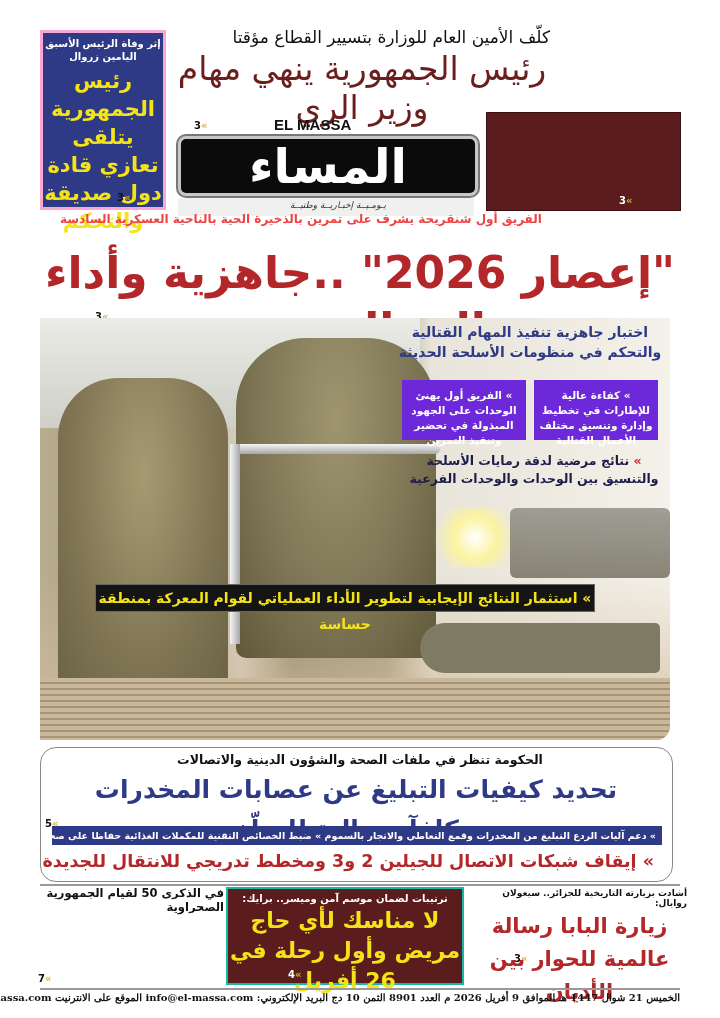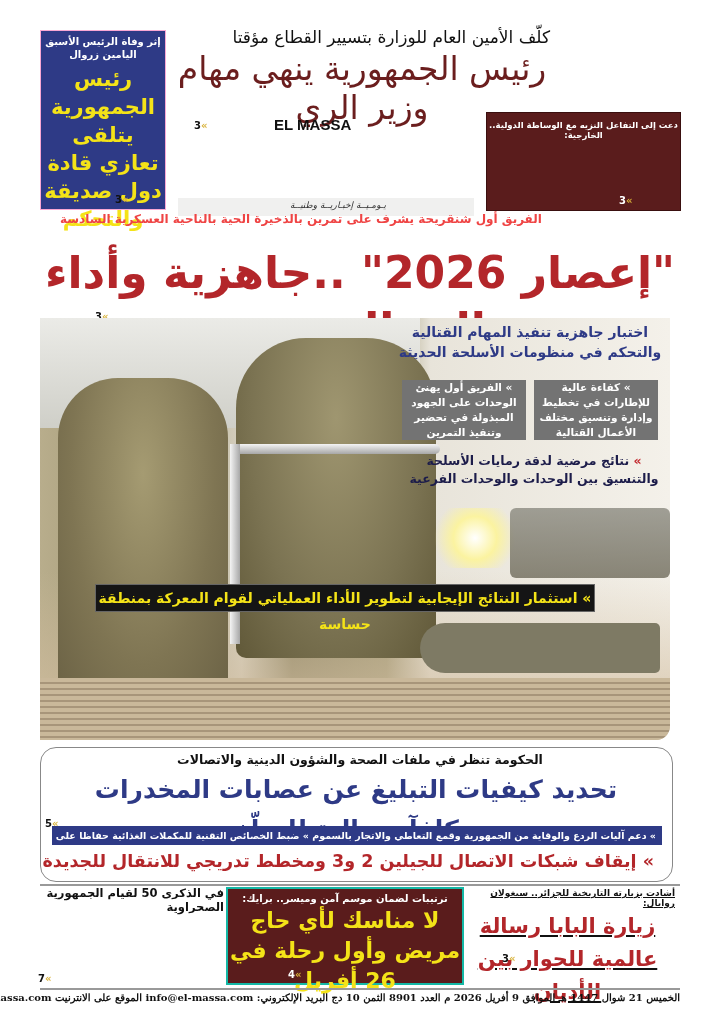--- a/index.html
+++ b/index.html
@@ -1,21 +1,21 @@
 <!DOCTYPE html>
 <html><head>
 <meta charset="utf-8">
 <style>
   * { box-sizing: border-box; margin: 0; padding: 0; }
   html, body { width: 720px; height: 1018px; background: #ffffff; overflow: hidden; }
   body { position: relative; font-family: "DejaVu Sans", sans-serif; direction: rtl; color: #111; }
   .abs { position: absolute; }
   .ref { direction: ltr; font-size: 10px; font-weight: bold; color: #111; display: inline-block; }
   .ref .chev { color: #d8b23a; font-weight: bold; }
-  #left-box-full { left: 40px; top: 30px; width: 126px; height: 180px; background: #2e3a86; border: 1px solid #f9a8d4; }
+  #left-box-full { left: 40px; top: 30px; width: 126px; height: 180px; background: #2e3a86; border: 3px solid #f9a8d4; }
   #left-box-full .kicker { color: #fff; font-size: 10px; font-weight: bold; text-align: center; line-height: 13px; margin-top: 4px; }
   #left-box-full .head { color: #f4e318; font-size: 21px; font-weight: bold; text-align: center; line-height: 28px; margin-top: 4px; letter-spacing: -0.5px; }
   #left-box-full .pg { position: absolute; left: 74px; bottom: 2px; }
 
   
   #top-kicker { left: 180px; top: 27px; width: 370px; font-size: 17px; font-weight: normal; color: #111; text-align: right; }
   #top-head { left: 172px; top: 49px; width: 380px; font-size: 33px; font-weight: normal; color: #6b1e1e; text-align: center; letter-spacing: -1px; }
 
   
   #masthead { left: 172px; top: 110px; width: 314px; height: 104px; }
@@ -47,36 +47,36 @@
   #photo .post { position: absolute; left: 190px; top: 126px; width: 10px; height: 200px; background: linear-gradient(90deg, #f4f4f4, #a7a7a7); }
   #photo .man1 { position: absolute; left: 18px; top: 60px; width: 170px; height: 320px; background: radial-gradient(ellipse at 50% 30%, #a59b72 0%, #7f7553 60%, #6b6245 100%); border-radius: 60px 60px 10px 10px; }
   #photo .man2 { position: absolute; left: 196px; top: 20px; width: 200px; height: 320px; background: radial-gradient(ellipse at 50% 25%, #9f9670 0%, #7b7352 60%, #605838 100%); border-radius: 70px 70px 10px 10px; }
   #photo .blast { position: absolute; left: 390px; top: 190px; width: 90px; height: 60px; background: radial-gradient(circle, #fff 0%, #fbf3a0 40%, rgba(240,220,150,0) 75%); }
   #photo .gun { position: absolute; left: 470px; top: 190px; width: 160px; height: 70px; background: linear-gradient(180deg, #8b8a80, #6e6a5a); border-radius: 6px; opacity: 0.8; }
   #photo .heli { position: absolute; left: 380px; top: 305px; width: 240px; height: 50px; background: #7e7a64; border-radius: 30px 6px 6px 30px; }
   #photo .ground { position: absolute; left: 0; top: 360px; width: 630px; height: 62px; background: repeating-linear-gradient(180deg, #c9b89a 0 4px, #a7957a 4px 6px); }
 
   
   #sub-head { left: 395px; top: 322px; width: 270px; font-size: 14px; font-weight: bold; color: #2e3a86; text-align: center; line-height: 20px; }
-  .red-box { position: absolute; background: #737373; color: #fff; font-size: 10.5px; font-weight: bold; text-align: center; line-height: 15px; padding: 0 4px; }
+  .red-box { position: absolute; background: #6d28d9; color: #fff; font-size: 10.5px; font-weight: bold; text-align: center; line-height: 15px; padding: 8px 4px; }
   #bullet-right { left: 534px; top: 380px; width: 124px; height: 60px; }
   #bullet-left { left: 402px; top: 380px; width: 124px; height: 60px; }
   #bullet-three { left: 400px; top: 452px; width: 268px; font-size: 12.5px; font-weight: bold; color: #1c1c4a; text-align: center; line-height: 18px; }
   #yellow-banner { left: 95px; top: 584px; width: 500px; height: 28px; background: #151515; border: 1px solid #666; color: #f4e318; font-size: 14px; font-weight: bold; text-align: center; line-height: 26px; letter-spacing: -0.3px; }
 
   
   #gov-box { left: 40px; top: 747px; width: 633px; height: 135px; border: 1px solid #888; border-radius: 16px; background: #fff; }
   #gov-kicker { left: 60px; top: 752px; width: 600px; font-size: 12.5px; font-weight: bold; text-align: center; }
   #gov-head { left: 44px; top: 770px; width: 624px; font-size: 25px; font-weight: bold; color: #2e3a86; text-align: center; letter-spacing: -0.8px; line-height: 40px; }
   #gov-pg { left: 45px; top: 812px; }
   #gov-bar { left: 52px; top: 826px; width: 610px; height: 19px; background: #2e3a86; color: #fff; font-size: 9.5px; font-weight: bold; line-height: 19px; text-align: right; padding-right: 6px; white-space: nowrap; overflow: hidden; }
   #gov-red { left: 52px; top: 848px; width: 610px; font-size: 17.5px; font-weight: bold; color: #b3262a; text-align: right; padding-right: 8px; line-height: 26px; letter-spacing: -0.3px; white-space: nowrap; }
 
   
-  #story-right { left: 460px; top: 886px; width: 215px; height: 82px; text-decoration: underline; }
+  #story-right { left: 472px; top: 886px; width: 215px; height: 82px; }
   #story-right .kicker { font-size: 9px; font-weight: bold; text-align: right; margin-top: 2px; }
   #story-right .head { font-size: 21px; font-weight: bold; color: #b3262a; text-align: center; line-height: 33px; margin-top: 2px; letter-spacing: 0.5px; }
   #story-right .pg { position: absolute; left: 42px; bottom: 2px; }
 
   #story-mid { left: 226px; top: 887px; width: 238px; height: 98px; background: #5a1c1c; border: 2px solid #14b8a6; }
   #story-mid .kicker { color: #fff; font-size: 10px; font-weight: bold; text-align: center; margin-top: 4px; }
   #story-mid .head { color: #f4e318; font-size: 22px; font-weight: bold; text-align: center; line-height: 30px; margin-top: 2px; letter-spacing: -0.5px; }
   #story-mid .pg { position: absolute; left: 60px; bottom: 1px; }
   #story-mid .pg .ref { color: #fff; }
 
@@ -101,25 +101,25 @@
 </div>
 
 <div id="top-kicker" class="abs">كلّف الأمين العام للوزارة بتسيير القطاع مؤقتا</div>
 <div id="top-head" class="abs">رئيس الجمهورية ينهي مهام وزير الري</div>
 
 <div id="masthead" class="abs">
   <div class="pg">
     <span class="ref"><span>3</span><span class="chev">«</span></span>
   </div>
   <div class="latin">EL MASSA</div>
+  <div class="logo">المساء</div>
   <div class="tagline">يـومـيــة إخبـاريــة وطنيــة</div>
 </div>
 
 <div id="right-box" class="abs">
-  <div class="kicker">دعت إلى التفاعل النزيه مع الوساطة الدولية.. الخارجية:</div>
   <div class="pg">
     <span class="ref"><span>3</span><span class="chev">«</span></span>
   </div>
 </div>
 
 <div id="main-kicker" class="abs">الفريق أول شنقريحة يشرف على تمرين بالذخيرة الحية بالناحية العسكرية السادسة</div>
 <div id="main-head" class="abs">"إعصار 2026" ..جاهزية وأداء عالي المستوى</div>
 <div id="main-pg" class="abs">
   <span class="ref"><span>3</span><span class="chev">«</span></span>
 </div>
@@ -150,21 +150,21 @@
   <span>» </span><span>استثمار النتائج الإيجابية لتطوير الأداء العملياتي لقوام المعركة بمنطقة حساسة</span>
 </div>
 
 <div id="gov-box" class="abs"></div>
 <div id="gov-kicker" class="abs">الحكومة تنظر في ملفات الصحة والشؤون الدينية والاتصالات</div>
 <div id="gov-head" class="abs">تحديد كيفيات التبليغ عن عصابات المخدرات ..ومكافآت مالية للمبلّغين</div>
 <div id="gov-pg" class="abs">
   <span class="ref"><span>5</span><span class="chev">«</span></span>
 </div>
 <div id="gov-bar" class="abs">
-  <span>» </span><span>دعم آليات الردع والوقاية من الجمهورية وقمع التعاطي والاتجار بالسموم</span>
+  <span>» </span><span>دعم آليات الردع التبليغ من المخدرات وقمع التعاطي والاتجار بالسموم</span>
   <span> » </span><span>ضبط الخصائص التقنية للمكملات الغذائية حفاظا على صحة المواطنين</span>
 </div>
 <div id="gov-red" class="abs">
   <span>» </span><span>إيقاف شبكات الاتصال للجيلين 2 و3 ومخطط تدريجي للانتقال للجديدة</span>
 </div>
 
 <div class="hr" style="left:40px;top:884px;width:640px;"></div>
 
 <div id="story-right" class="abs">
   <div class="kicker">أشادت بزيارته التاريخية للجزائر.. سيغولان روايال:</div>

